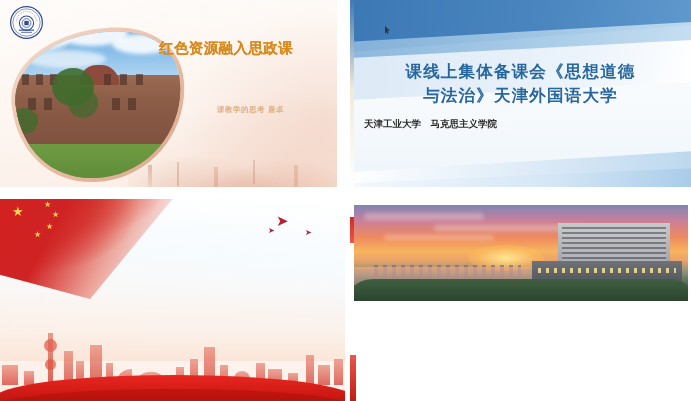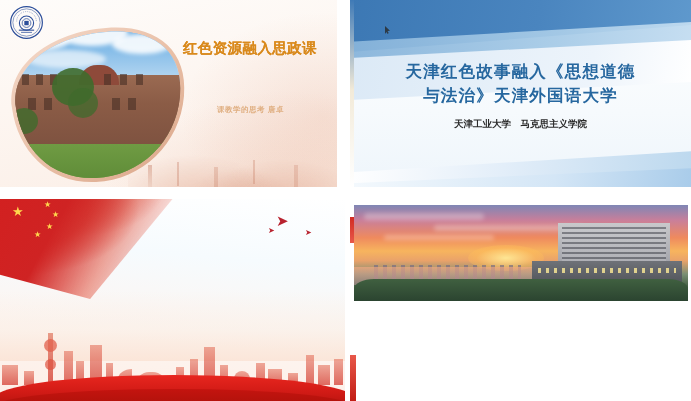--- a/index.html
+++ b/index.html
@@ -56,21 +56,21 @@
     background:linear-gradient(180deg,#9a6a52 0%,#8b5c46 40%,#7e5240 100%);}
   .s1-roof{position:absolute;left:40%;top:30%;width:40px;height:20px;
     background:#8e4a3a;border-radius:18px 18px 0 0;}
   .s1-win{position:absolute;background:#4d3328;opacity:.65;}
   .s1-lawn{position:absolute;left:0;bottom:0;width:100%;height:22%;
     background:linear-gradient(180deg,#6f9b43 0%,#5f8c38 100%);}
   .s1-tree{position:absolute;background:#3f6b2c;border-radius:50%;opacity:.9;}
 
   .s1-logo{position:absolute;left:9px;top:5px;width:35px;height:35px;}
   .s1-title{
-    position:absolute;left:152px;top:38px;width:165px;text-align:right;
+    position:absolute;left:159px;top:38px;width:165px;text-align:left;
     font-family:"DejaVu Sans","Liberation Sans",sans-serif;
     font-weight:bold;font-size:14.5px;line-height:1.42;letter-spacing:.4px;
     color:#d98a1c;
     background:linear-gradient(180deg,#e8932a 0%,#d07f18 100%);
     -webkit-background-clip:text;background-clip:text;
   }
   .s1-author{
     position:absolute;left:168px;top:105px;width:165px;text-align:center;
     font-family:"DejaVu Sans","Liberation Sans",sans-serif;
     font-size:7.5px;font-weight:bold;color:#e0b083;letter-spacing:.5px;
@@ -109,21 +109,21 @@
     background:linear-gradient(180deg,#3f7ab6 0%,#f2ead8 48%,#ffffff 100%);}
   .s2-cursor{position:absolute;left:35px;top:26px;width:5px;height:8px;
     background:#2d3a46;clip-path:polygon(0 0,0 100%,28% 74%,52% 100%,74% 88%,50% 62%,100% 58%);}
   .s2-title{
     position:absolute;left:14px;top:60px;width:313px;text-align:center;
     font-family:"DejaVu Sans","Liberation Sans",sans-serif;
     font-weight:bold;font-size:16.5px;line-height:1.48;letter-spacing:1.2px;
     color:#26679f;
   }
   .s2-sub{
-    position:absolute;left:14px;top:116px;width:313px;text-align:center;
+    position:absolute;left:14px;top:116px;width:313px;text-align:left;
     font-family:"DejaVu Sans","Liberation Sans",sans-serif;
     font-weight:bold;font-size:9.5px;line-height:1.75;color:#2a2a2a;
   }
 
   
   #slide3{left:0px;top:199px;width:345px;height:202px;
     background:linear-gradient(185deg,#ffffff 0%,#f6fbfe 30%,#fdf4ef 68%,#fdeee6 100%);}
   .s3-flagzone{
     position:absolute;left:-30px;top:-28px;width:230px;height:135px;
     background:
@@ -265,21 +265,21 @@
   <div class="slide" id="slide2">
     <div class="s2-band-dark"></div>
     <div class="s2-band-mid"></div>
     <div class="s2-band-light"></div>
     <div class="s2-band-bottom"></div>
     <div class="s2-band-bottom2"></div>
     <div class="s2-leftedge"></div>
     <div class="s2-cursor"></div>
 
     <div class="s2-title">
-      <div>天津红色故事融入《思想道德</div>
+      <div>课线上集体备课会《思想道德</div>
       <div>与法治》天津外国语大学</div>
     </div>
     <div class="s2-sub">
       <div>天津工业大学　马克思主义学院</div>
     </div>
   </div>
 
   <div class="slide" id="slide3">
     <div class="s3-sky"></div>
     <div class="s3-flagzone"></div>

